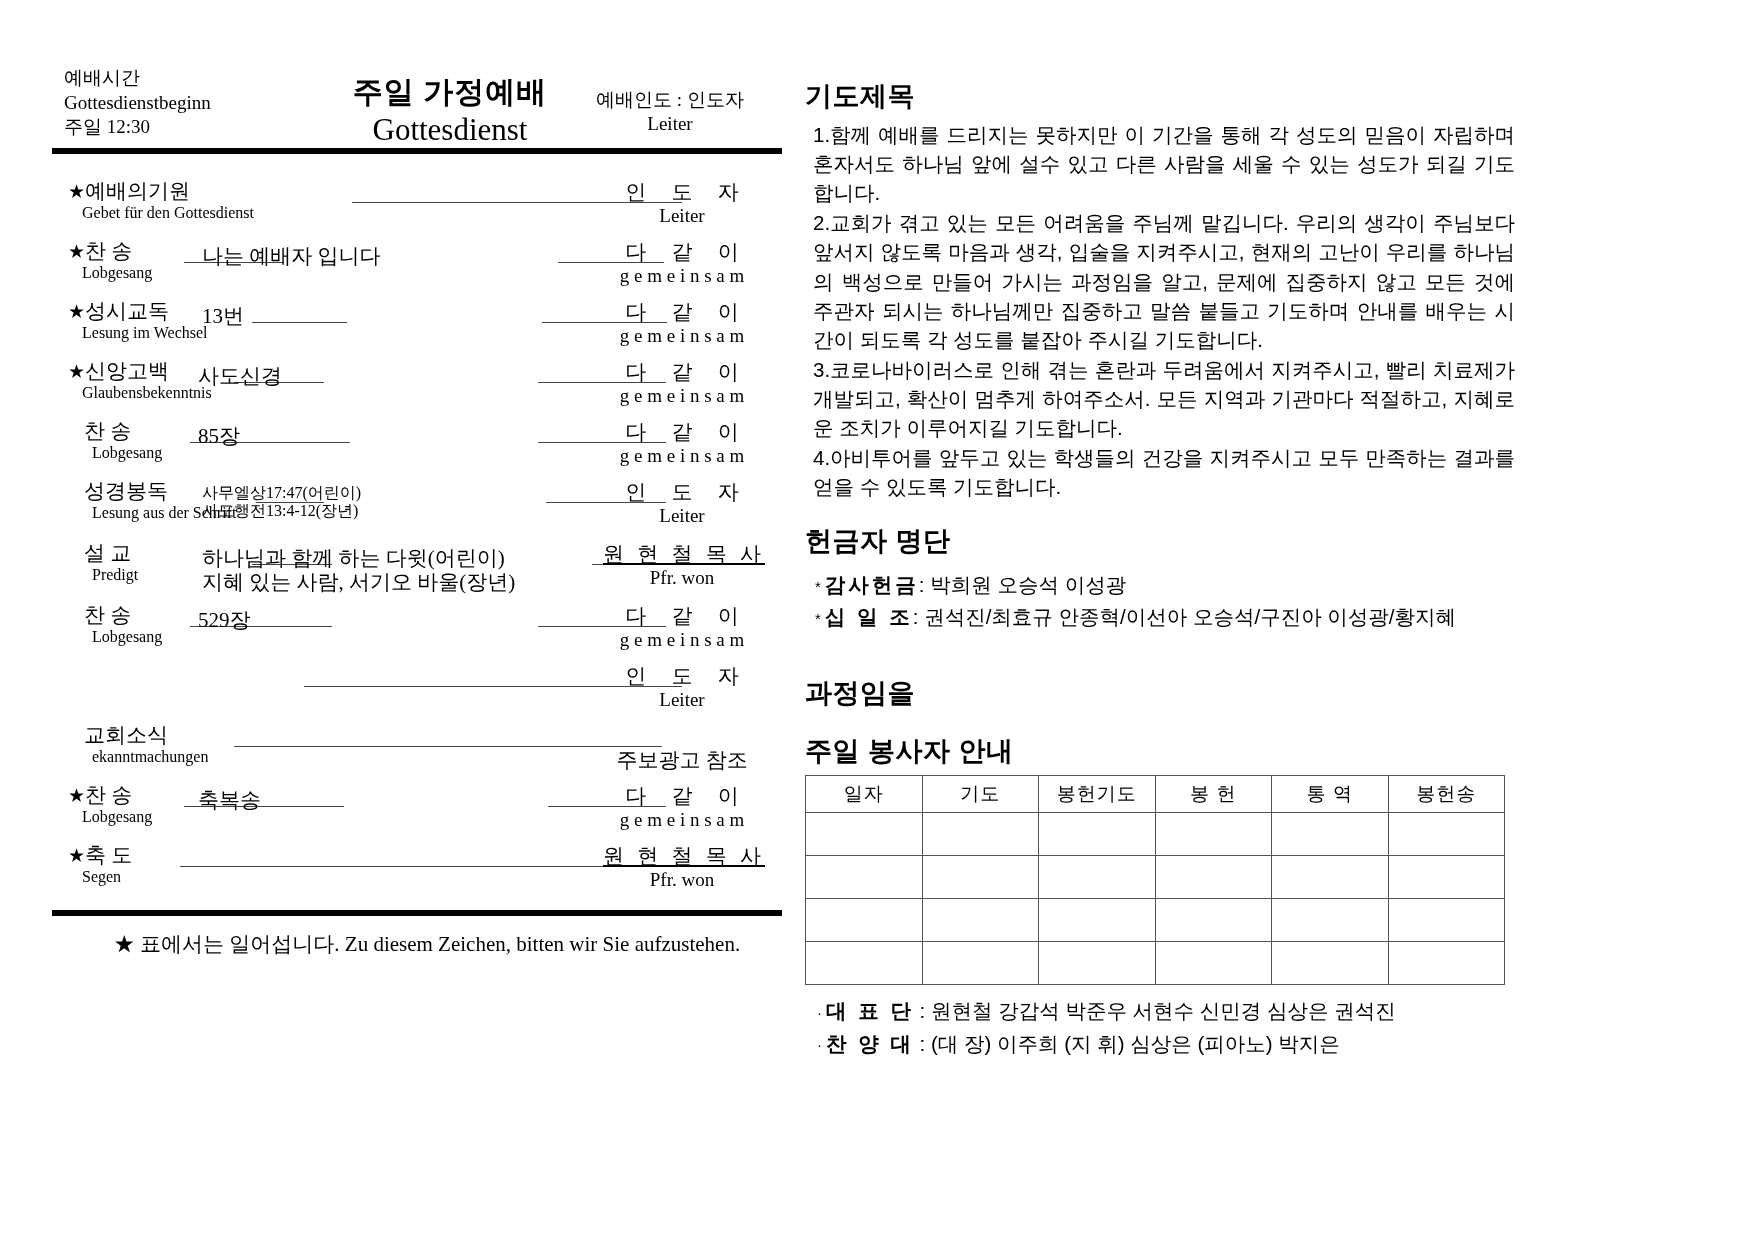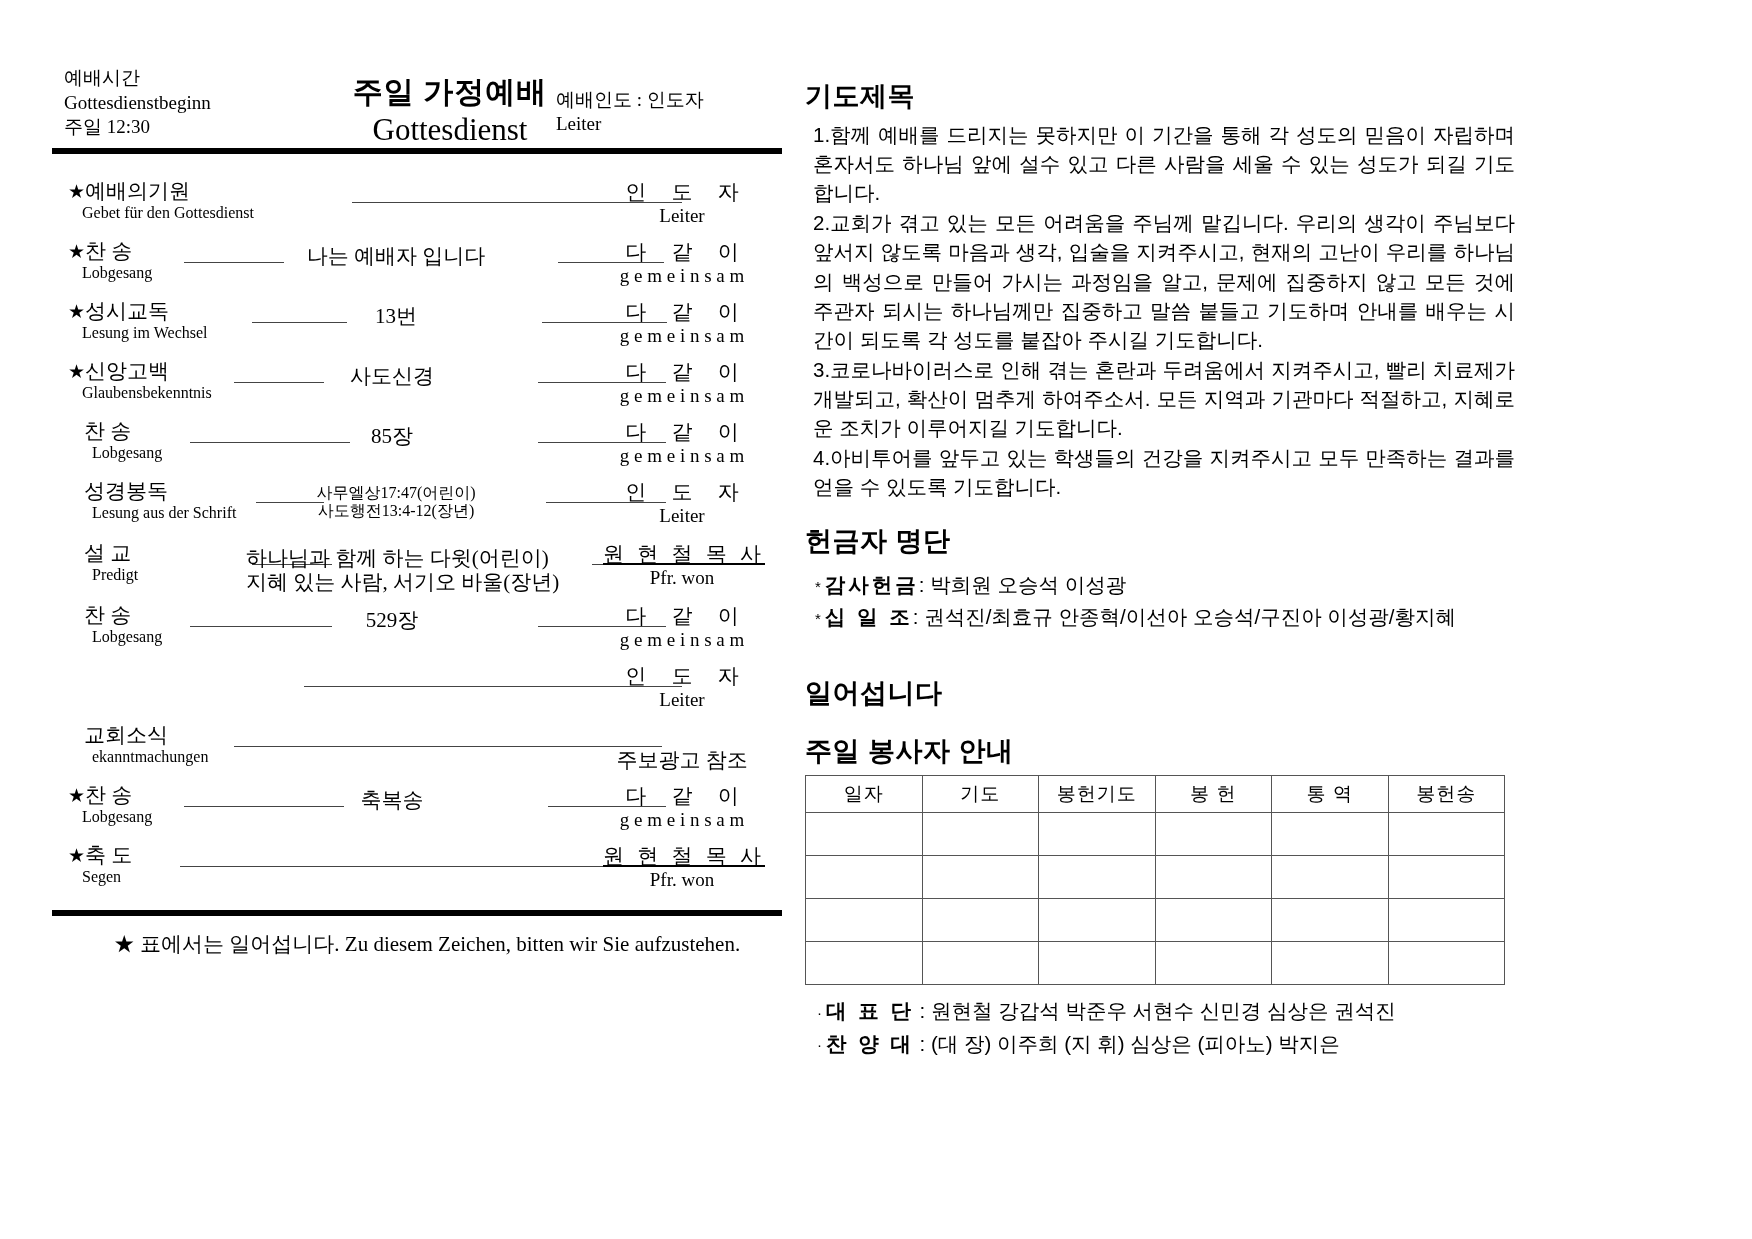--- a/index.html
+++ b/index.html
@@ -52,22 +52,23 @@
   .mast-title .kr {
     font-size: 30px;
     font-weight: bold;
     letter-spacing: 1px;
   }
   .mast-title .de {
     font-size: 31px;
   }
   .mast-leader {
     position: absolute;
-    right: 16px;
+    right: 7px;
     top: 22px;
+    text-align: center;
     width: 210px;
     line-height: 1.28;
   }
   .mast-leader .kr { font-size: 19px; }
   .mast-leader .de { font-size: 19px; }
 
   .rule-thick {
     border-top: 6px solid #000;
     margin-top: 4px;
   }
@@ -104,24 +105,22 @@
   }
   .s-name .star {
     font-size: 19px;
   }
   .s-name.nostar .kr { padding-left: 16px; }
   .s-name.nostar .de { padding-left: 24px; }
 
   .s-mid {
     position: absolute;
     top: 4px;
-    text-align: center;
     line-height: 1.15;
     white-space: nowrap;
-    margin-left: 44px;
   }
   .s-mid .m1 { font-size: 21px; display: block; }
   .s-mid .m2 { font-size: 21px; display: block; }
   .s-mid.small .m1, .s-mid.small .m2 { font-size: 16px; }
 
   .s-who {
     position: absolute;
     right: 0px;
     top: 0px;
     width: 200px;
@@ -426,21 +425,21 @@
         <li>3.코로나바이러스로 인해 겪는 혼란과 두려움에서 지켜주시고, 빨리 치료제가 개발되고, 확산이 멈추게 하여주소서. 모든 지역과 기관마다 적절하고, 지혜로운 조치가 이루어지길 기도합니다.</li>
         <li>4.아비투어를 앞두고 있는 학생들의 건강을 지켜주시고 모두 만족하는 결과를 얻을 수 있도록 기도합니다.</li>
       </ul>
 
     <h2 class="sec-head offering-head">헌금자 명단</h2>
     <ul class="donor-list" id="donor-items">
         <li><span class="bullet-dot">*</span><span class="lbl">감사헌금</span><span>: </span><span>박희원 오승석 이성광</span></li>
         <li><span class="bullet-dot">*</span><span class="lbl">십 일 조</span><span>: </span><span>권석진/최효규 안종혁/이선아 오승석/구진아 이성광/황지혜</span></li>
       </ul>
 
-    <h2 class="sec-head meeting-head">일어섭니다</h2>
+    <h2 class="sec-head meeting-head">과정임을</h2>
 
     <h2 class="sec-head vol-head">주일 봉사자 안내</h2>
     <table class="grid vol" id="vol-table">
         <thead>
           <tr>
             <th>일자</th>
             <th>기도</th>
             <th>봉헌기도</th>
             <th>봉 헌</th>
             <th>통 역</th>

